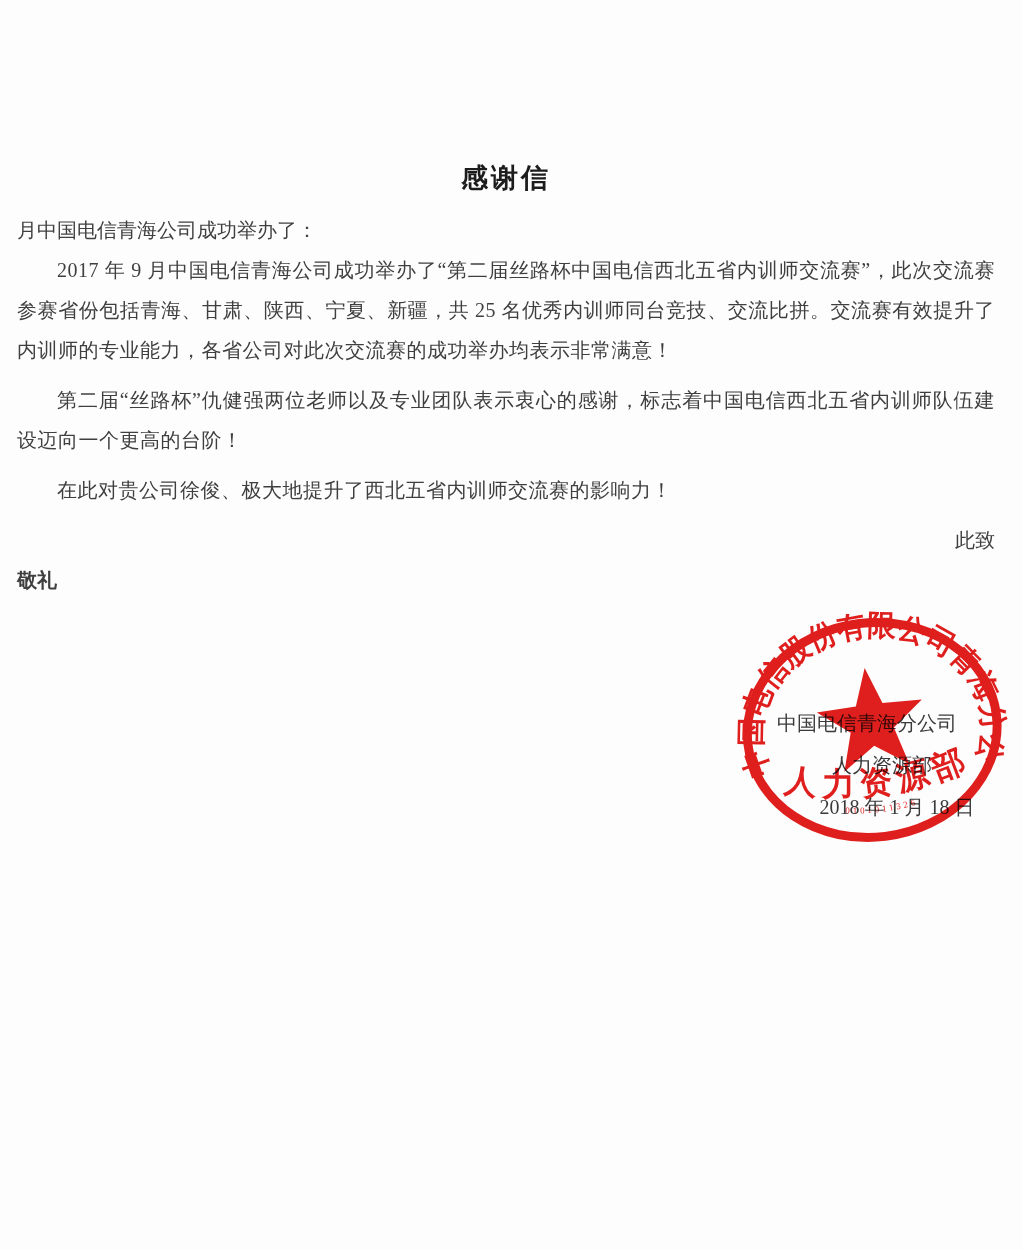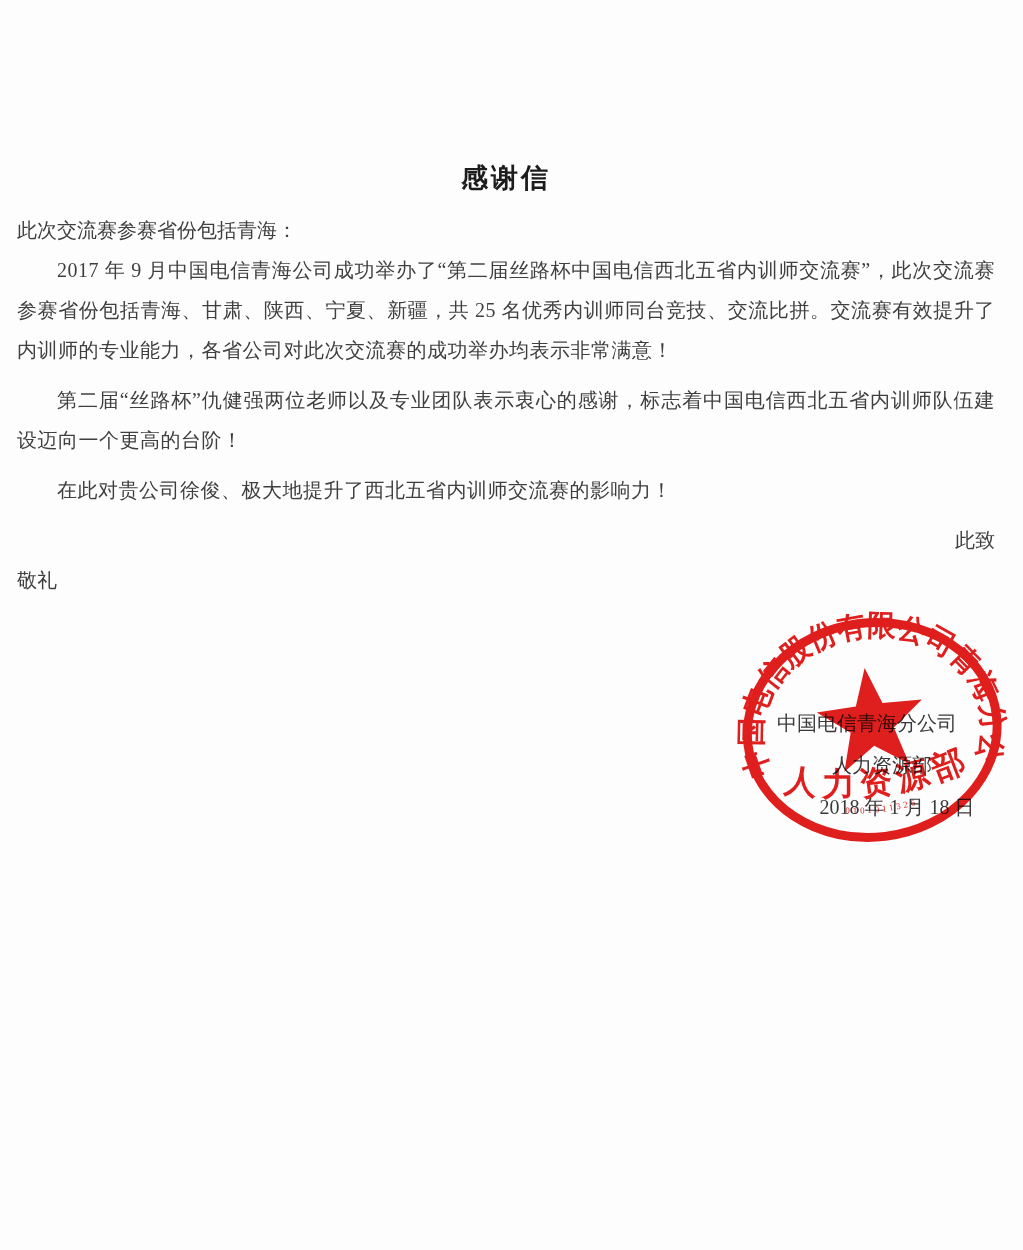--- a/index.html
+++ b/index.html
@@ -45,20 +45,21 @@
     margin: 0 0 0 0;
     font-size: 20px;
     line-height: 40px;
     text-indent: 2em;
     text-align: right;
   }
   .salute {
     margin: 0;
     font-size: 20px;
     line-height: 40px;
+    font-weight: bold;
   }
   .signature {
     position: absolute;
     left: 717px;
     top: 702px;
     width: 300px;
     font-size: 20px;
     line-height: 42px;
     color: #3a3a3a;
   }
@@ -76,21 +77,21 @@
     mix-blend-mode: multiply;
     opacity: 0.95;
   }
 </style>
 </head>
 <body>
 
 <div class="page">
   <div class="content">
     <h1 class="title">感谢信</h1>
-    <p class="salutation">此次交流赛参赛省份包括青海：</p>
+    <p class="salutation">月中国电信青海公司成功举办了：</p>
     <p class="para">2017 年 9 月中国电信青海公司成功举办了“第二届丝路杯中国电信西北五省内训师交流赛”，此次交流赛参赛省份包括青海、甘肃、陕西、宁夏、新疆，共 25 名优秀内训师同台竞技、交流比拼。交流赛有效提升了内训师的专业能力，各省公司对此次交流赛的成功举办均表示非常满意！</p>
     <p class="para">第二届“丝路杯”仇健强两位老师以及专业团队表示衷心的感谢，标志着中国电信西北五省内训师队伍建设迈向一个更高的台阶！</p>
     <p class="para">在此对贵公司徐俊、极大地提升了西北五省内训师交流赛的影响力！</p>
     <p class="closing">此致</p>
     <p class="salute">敬礼</p>
   </div>
 
   <div class="signature">
     <div class="sig-line sig-company">中国电信青海分公司</div>
     <div class="sig-line sig-dept">人力资源部</div>

